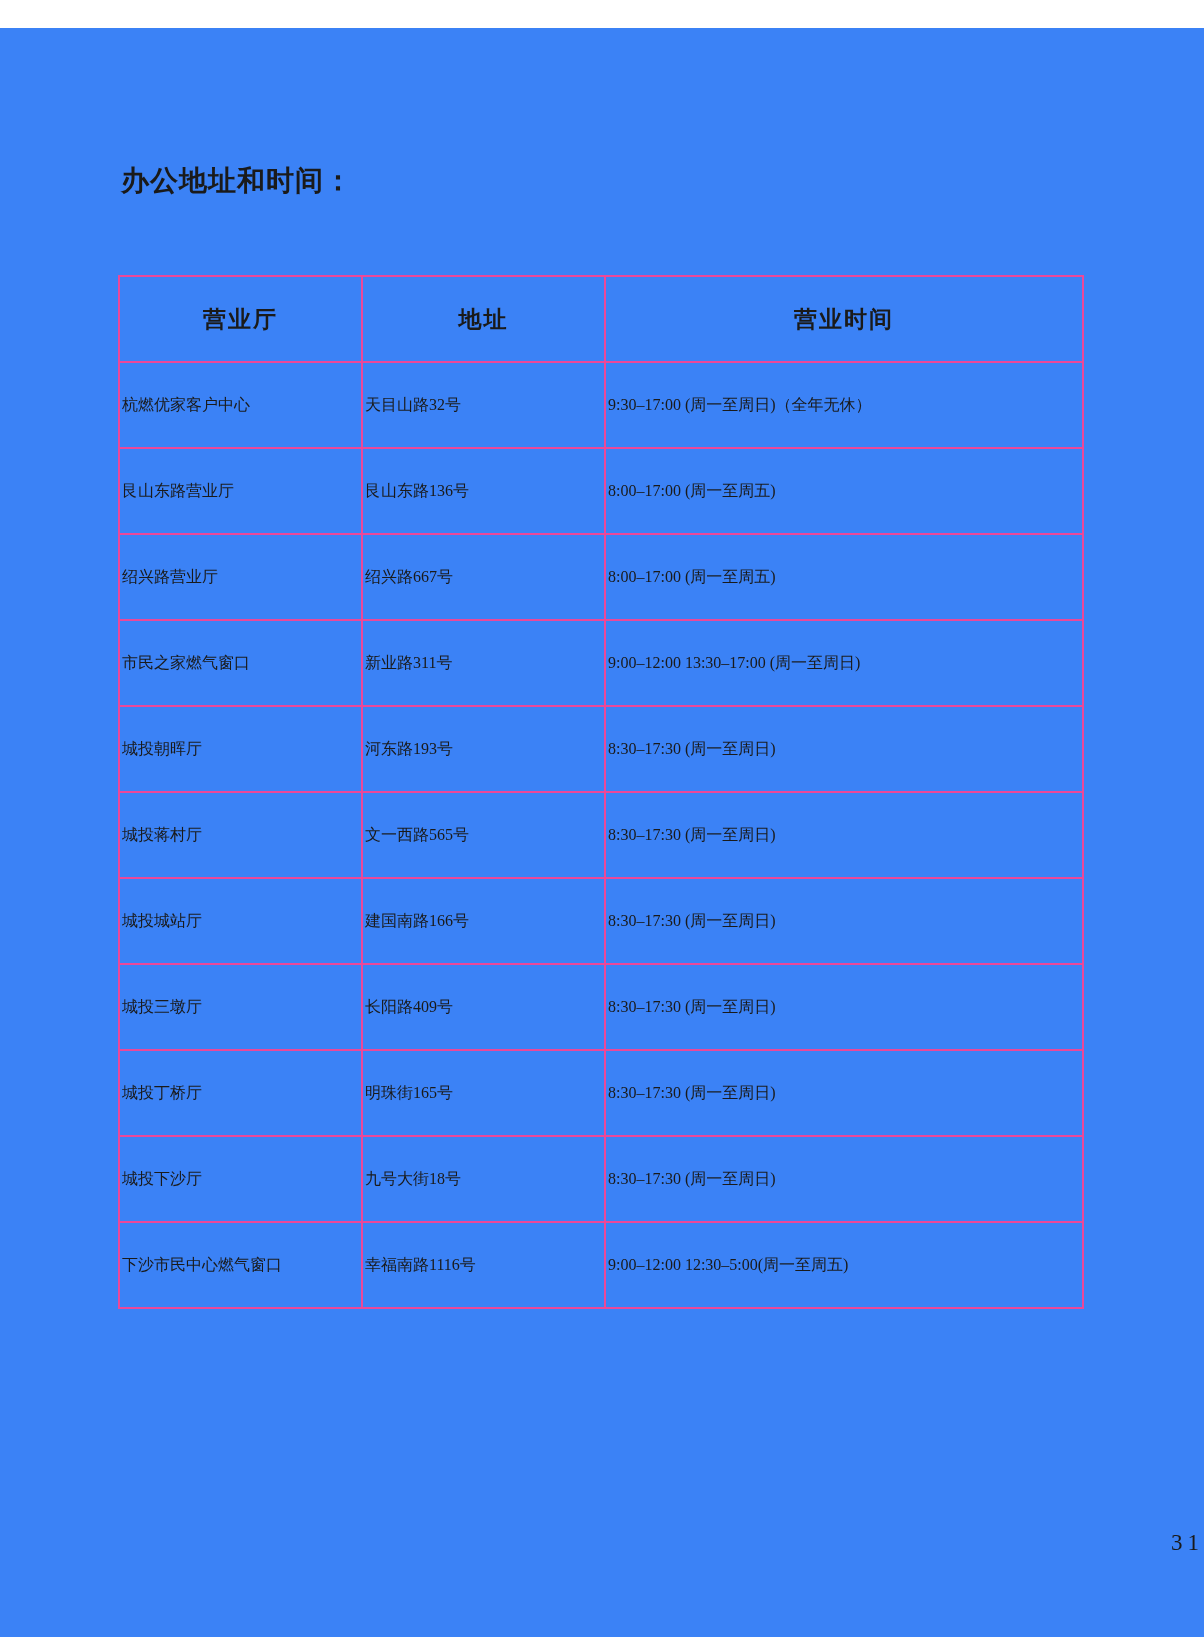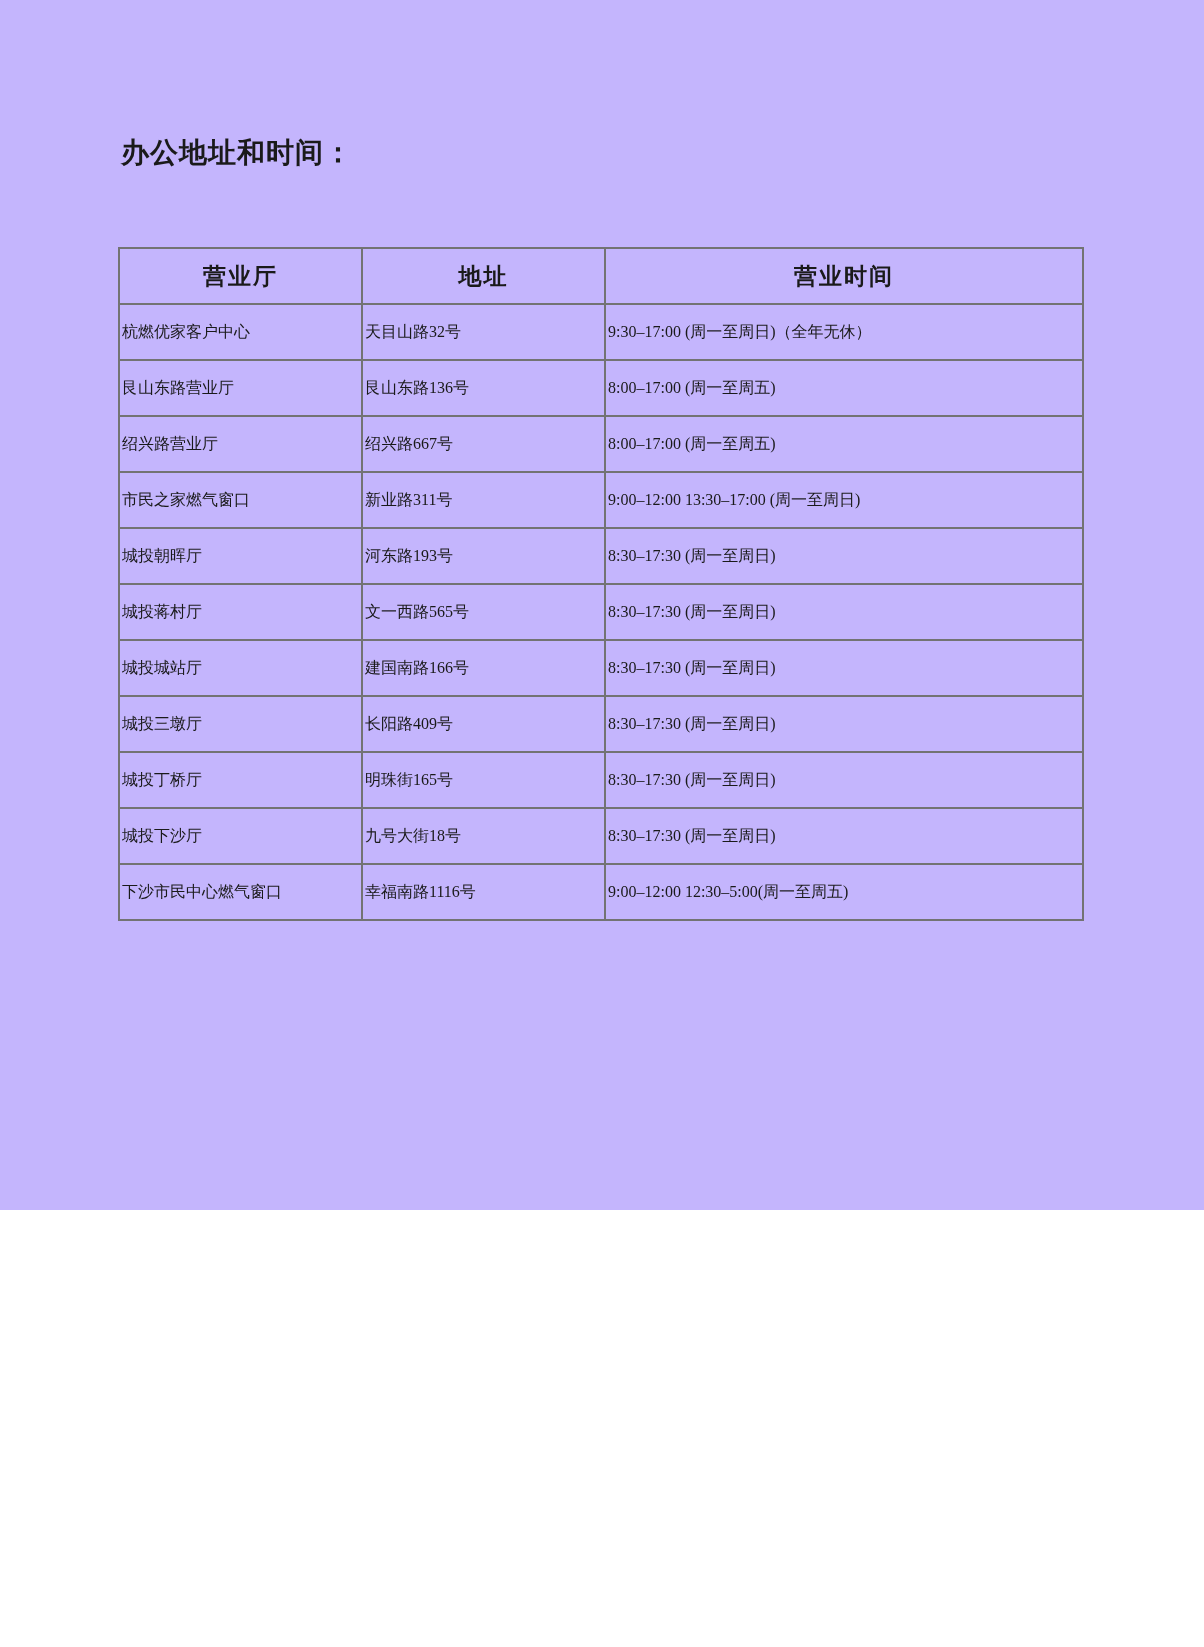--- a/index.html
+++ b/index.html
@@ -3,25 +3,26 @@
 <meta charset="utf-8">
 <style>
   html, body {
     margin: 0;
     padding: 0;
     background: #ffffff;
   }
   .page {
     position: relative;
     width: 1204px;
-    height: 1210px;
-    background: #c4b5fd;
+    height: 1609px;
+    background: #3b82f6;
     color: #1a1a1a;
     font-family: "Liberation Serif", serif;
     overflow: hidden;
+    margin-top: 28px;
   }
   .heading {
     position: absolute;
     left: 121px;
     top: 134px;
     font-family: "Liberation Sans", sans-serif;
     font-weight: 700;
     font-size: 28px;
     letter-spacing: 1px;
     color: #1a1a1a;
@@ -31,44 +32,44 @@
     position: absolute;
     left: 118px;
     top: 247px;
     width: 964px;
     border-collapse: collapse;
     table-layout: fixed;
     border: 2px solid #231f20;
   }
   table.office-table th,
   table.office-table td {
-    border: 2px solid #737373;
+    border: 2px solid #ec4899;
     vertical-align: middle;
-    padding: 0 2px;
+    padding: 15px 2px;
     overflow: hidden;
     white-space: nowrap;
   }
   table.office-table th {
     height: 54px;
     font-family: "Liberation Sans", sans-serif;
     font-weight: 700;
     font-size: 23px;
     letter-spacing: 2px;
   }
   table.office-table td {
     height: 54px;
     font-family: "Liberation Serif", serif;
     font-size: 16px;
   }
   .page-number {
     position: absolute;
     left: 0;
     top: 1502px;
     width: 100%;
-    text-align: center;
+    text-align: right;
     font-family: "Liberation Serif", serif;
     font-size: 23px;
     letter-spacing: 5px;
     color: #1a1a1a;
   }
 </style>
 </head>
 <body>
 
 <div class="page">

